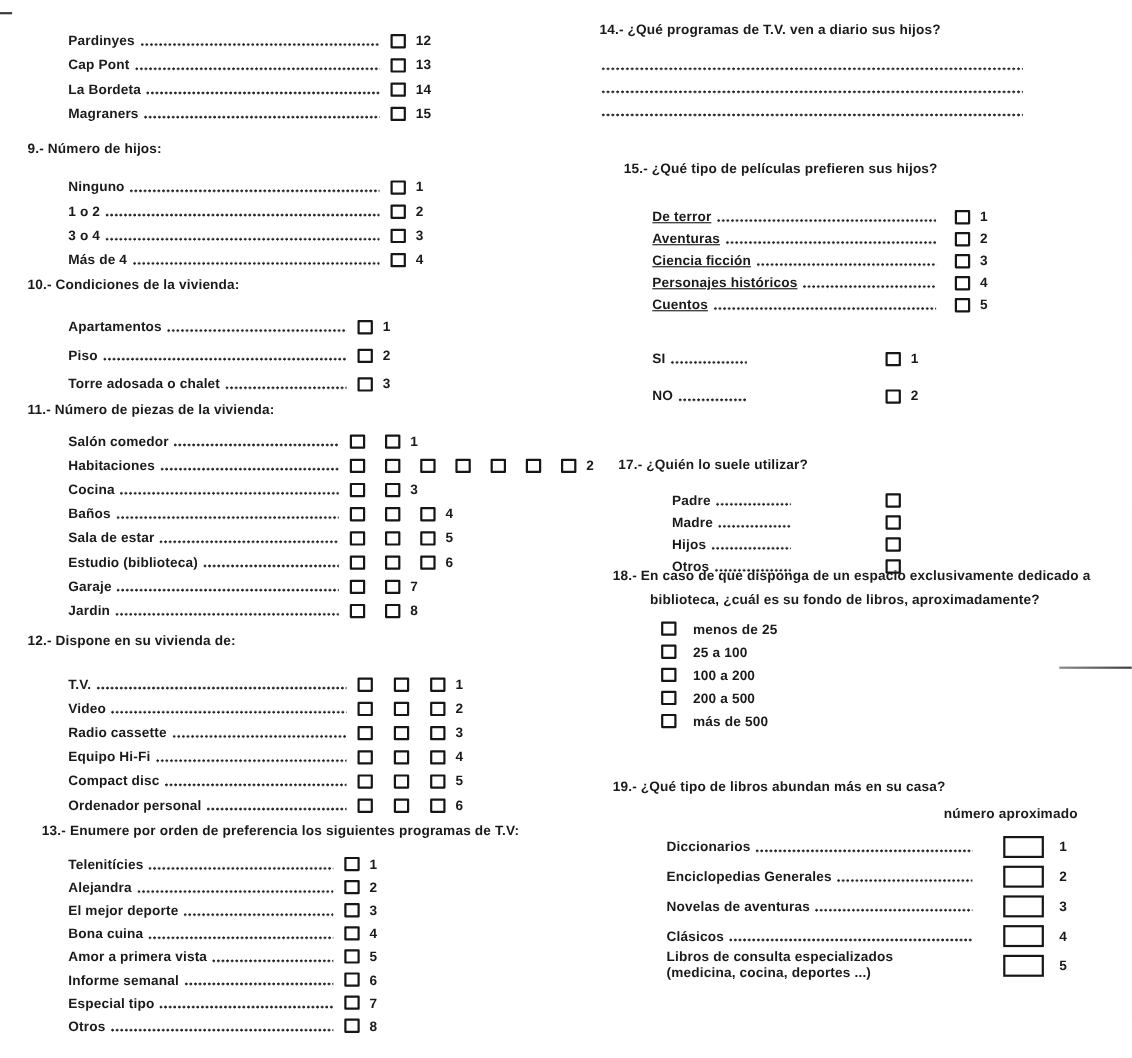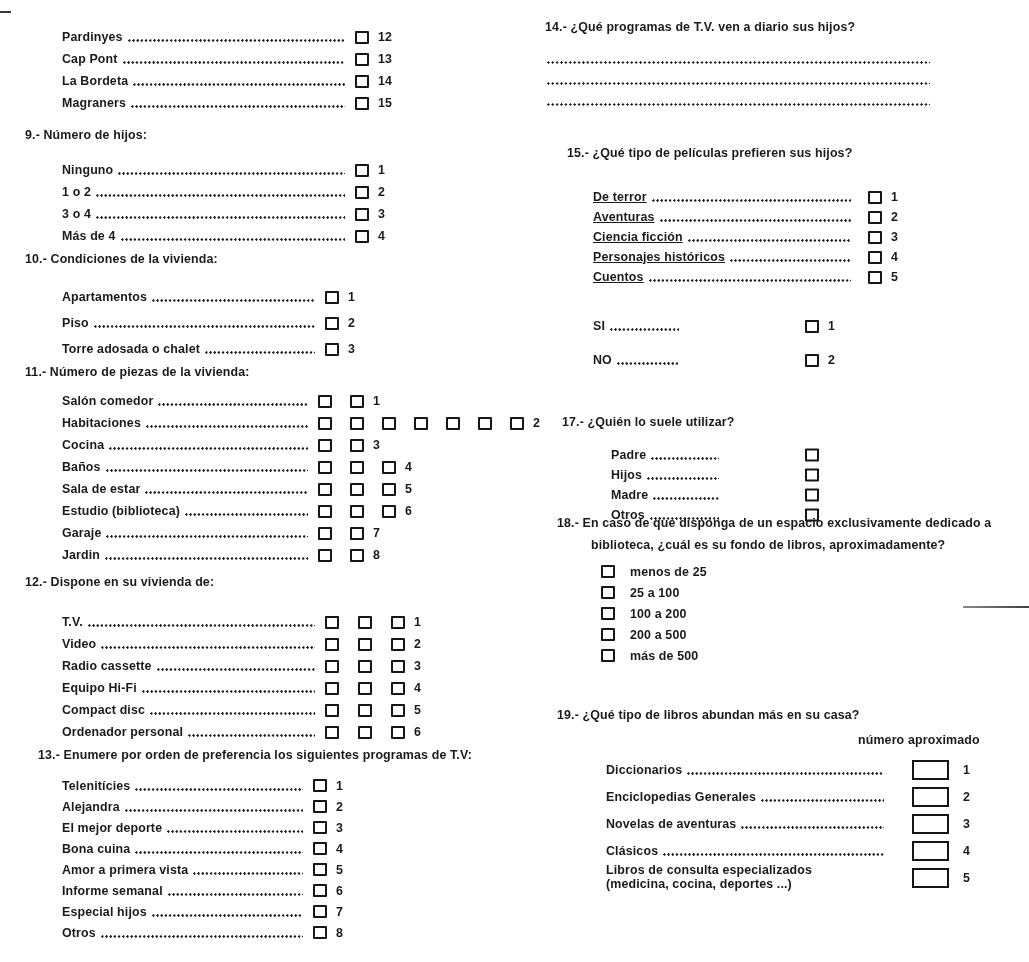--- a/index.html
+++ b/index.html
@@ -421,21 +421,21 @@
               <span class="lbl">Informe semanal</span>
               <span class="leader"></span>
             </div>
             <div class="tail">
               <span class="checkbox"></span>
               <span class="num">6</span>
             </div>
           </div>
           <div class="row">
             <div class="main">
-              <span class="lbl">Especial hijos</span>
+              <span class="lbl">Especial tipo</span>
               <span class="leader"></span>
             </div>
             <div class="tail">
               <span class="checkbox"></span>
               <span class="num">7</span>
             </div>
           </div>
           <div class="row">
             <div class="main">
               <span class="lbl">Otros</span>
@@ -544,30 +544,30 @@
             <div class="main">
               <span class="lbl">Padre</span>
               <span class="leader"></span>
             </div>
             <div class="tail">
               <span class="checkbox"></span>
             </div>
           </div>
           <div class="row">
             <div class="main">
+              <span class="lbl">Madre</span>
+              <span class="leader"></span>
+            </div>
+            <div class="tail">
+              <span class="checkbox"></span>
+            </div>
+          </div>
+          <div class="row">
+            <div class="main">
               <span class="lbl">Hijos</span>
-              <span class="leader"></span>
-            </div>
-            <div class="tail">
-              <span class="checkbox"></span>
-            </div>
-          </div>
-          <div class="row">
-            <div class="main">
-              <span class="lbl">Madre</span>
               <span class="leader"></span>
             </div>
             <div class="tail">
               <span class="checkbox"></span>
             </div>
           </div>
           <div class="row">
             <div class="main">
               <span class="lbl">Otros</span>
               <span class="leader"></span>

